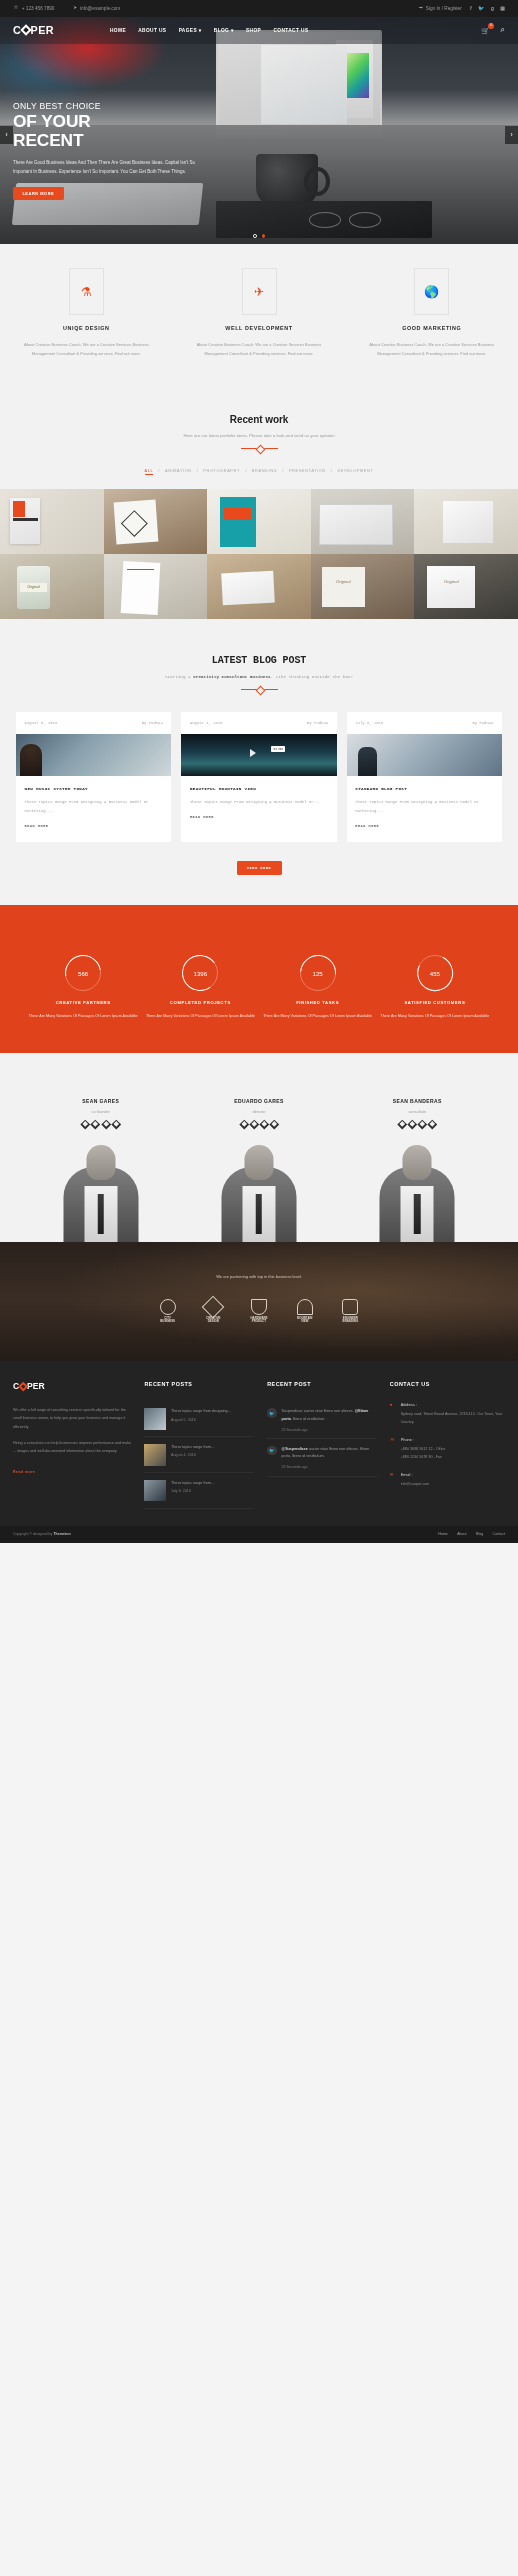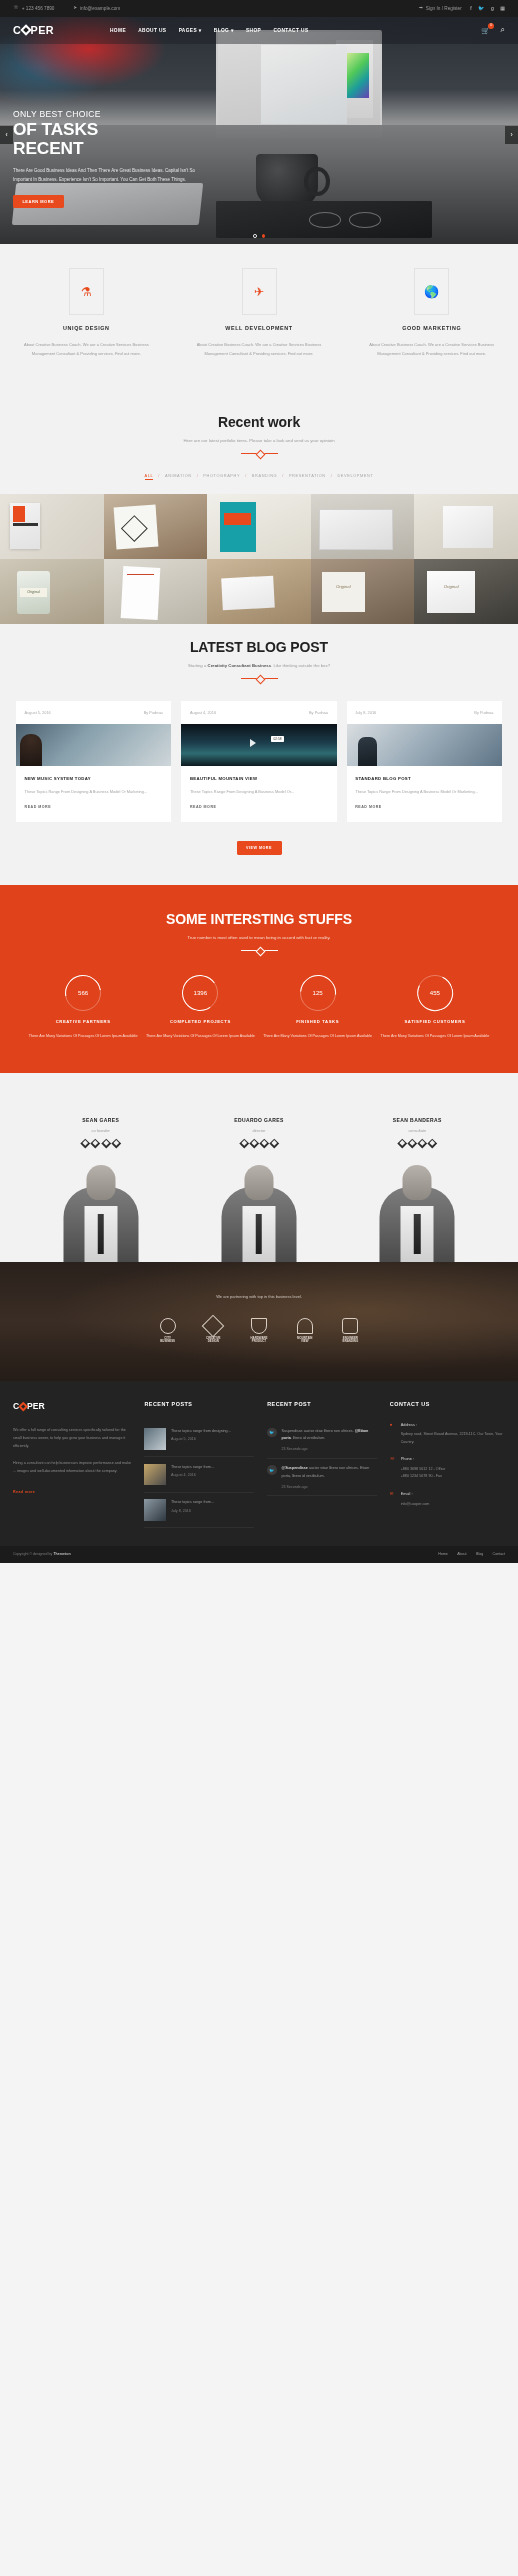--- a/index.html
+++ b/index.html
@@ -71,21 +71,21 @@
   .mainnav { margin-left: 56px; display: flex; gap: 12.2px; align-items: center; }
   .mainnav a { color: #fff; font-size: 4.8px; font-weight: bold; letter-spacing: 0.4px; text-decoration: none; }
   .hdr-right { margin-left: auto; display: flex; align-items: center; gap: 10px; }
   .cart { position: relative; color: #fff; font-size: 7.2px; }
   .cart .badge {
     position: absolute; top: -2.9px; right: -3.6px; background: #e8491d; color: #fff;
     font-size: 3.6px; border-radius: 50%; width: 5.8px; height: 5.8px; line-height: 5.8px; text-align: center;
   }
   .srch { color:#fff; font-size:8px; }
 
-  .hero-caption { position: absolute; left: 13px; top: 92px; width: 209px; z-index: 5; }
+  .hero-caption { position: absolute; left: 13px; top: 84px; width: 209px; z-index: 5; }
   .hc-sub { color:#fff; font-size: 8.6px; letter-spacing: 0.3px; font-weight: 300; }
   .hc-title { color:#fff; font-size: 17.3px; line-height: 1.08; font-weight: bold; letter-spacing: -0.1px; margin-top: 1.4px;}
   .hc-text { color:#e6e6e6; font-size: 4.5px; line-height: 2.1; margin-top: 8.6px; width: 186px;}
   .hc-btn {
     display:inline-block; margin-top: 10px; background:#e8491d; color:#fff;
     font-size: 4px; font-weight:bold; letter-spacing:0.5px; padding: 4.3px 9.4px; border-radius: 1.4px; text-decoration:none;
   }
   .arrow {
     position:absolute; top: 109px; width: 13px; height: 18.7px; background: rgba(20,20,20,.65);
     color:#fff; font-size:6.5px; display:flex; align-items:center; justify-content:center; z-index:7; cursor:pointer;
@@ -100,21 +100,21 @@
   .svc { flex:1; text-align:center; padding: 0 18.7px; }
   .svc-ibox {
     width: 35px; height: 47px; margin: 0 auto 10px; border: 0.7px solid #e2e2e2;
     display:flex; align-items:center; justify-content:center; color:#e8491d; font-size: 12.2px; background:#f2f2f2;
   }
   .svc-t { font-size: 5.4px; font-weight: bold; color:#2b2b2b; letter-spacing:0.6px; margin-bottom: 10px;}
   .svc-d { font-size: 4px; line-height: 2.2; color:#9b9b9b; }
 
   
   .sec-head { text-align:center; }
-  .sec-title { font-size: 14px; font-weight: bold; color:#222; letter-spacing:-0.1px; }
+  .sec-title { font-size: 10px; font-weight: bold; color:#222; letter-spacing:-0.1px; }
   .sec-sub { font-size: 4.3px; color:#9b9b9b; margin-top: 8px; }
   .sec-sub b { color:#555; }
   .divider { width: 37px; height: 0.7px; background:#e8491d; margin: 10px auto 0; position: relative;}
   .divider:after{content:"";position:absolute;left:50%;top:50%;width:5px;height:5px;margin:-2.5px 0 0 -2.5px;
     border:0.7px solid #e8491d;transform:rotate(45deg);background:#f2f2f2;}
   .divider.wh{background:#fff;} .divider.wh:after{border-color:#fff;background:#e04b22;}
 
   
   .portfolio { background:#f2f2f2; padding: 23px 0 0; }
   .filters { display:flex; justify-content:center; gap:5px; font-size:3.9px; letter-spacing:0.6px;
@@ -156,21 +156,21 @@
   .pc9:after{content:"";position:absolute;left:11.5px;top:13px;width:43px;height:40px;background:#f2f0ea;}
   .pc9 .mk{position:absolute;left:16px;top:24.5px;width:33px;height:8.6px;z-index:2;color:#8a7a5c;
     font-size:4.3px;text-align:center;font-style:italic;}
   .pc10{background:linear-gradient(160deg,#6e6b63,#3c3a35);}
   .pc10:after{content:"";position:absolute;left:13px;top:11.5px;width:48px;height:42px;
     background:linear-gradient(165deg,#fcfcfc,#e8e8e8);}
   .pc10 .mk{position:absolute;left:17.3px;top:24.5px;width:39px;height:10px;z-index:2;color:#8a7a5c;
     font-size:4.3px;text-align:center;font-style:italic;}
 
   
-  .blog { background:#f2f2f2; padding: 15px 0 30px; }
+  .blog { background:#f2f2f2; padding: 36px 0 30px; font-family: Liberation Mono, monospace; }
   .bgrid { display:flex; gap: 10px; padding: 21.6px 16px 0; }
   .bcard { flex:1; background:#fff; }
   .bcard-top { display:flex; justify-content:space-between; padding: 9.4px 8.6px 8.6px; font-size:3.9px; color:#aaa; }
   .bimg { height: 42px; position:relative; overflow:hidden; }
   .bimg1 { background:linear-gradient(135deg,#4c6070 0%,#87a0ac 40%,#cfd7da 100%); }
   .bimg1:after{content:"";position:absolute;left:4.3px;bottom:0;width:21.6px;height:32px;
     background:radial-gradient(circle at 50% 18%,#3b2b22,#1d1512);border-radius:10px 10px 0 0;}
   .bimg2 { background:linear-gradient(180deg,#0b1218 0%,#1c3d4c 45%,#2e6b72 70%,#0e1b20 100%); }
   .bimg2 .play{position:absolute;left:44%;top:36%;width:0;height:0;border-left:6.5px solid rgba(255,255,255,.9);
     border-top:4.3px solid transparent;border-bottom:4.3px solid transparent;}
@@ -339,21 +339,21 @@
         <span class="cart">🛒
           <span class="badge">0</span>
         </span>
         <span class="srch">⌕</span>
       </div>
     </div>
 
     <div class="hero-caption">
       <div class="hc-sub">ONLY BEST CHOICE</div>
       <div class="hc-title">
-        <div>OF TASKS</div>
+        <div>OF YOUR</div>
         <div>RECENT</div>
       </div>
       <div class="hc-text">There Are Good Business Ideas And Then There Are Great Business Ideas. Capital Isn't So Important In Business. Experience Isn't So Important. You Can Get Both These Things.</div>
       <a class="hc-btn" href="#">LEARN MORE</a>
     </div>
 
     <div class="arrow l">‹</div>
     <div class="arrow r">›</div>
     <div class="dots">
       <span></span>
@@ -477,25 +477,20 @@
           <div class="bx">These Topics Range From Designing A Business Model Or Marketing...</div>
           <a class="brm" href="#">READ MORE</a>
         </div>
       </div>
 
     </div>
     <a class="viewmore" href="#">VIEW MORE</a>
   </div>
 
   <div class="counters">
-    <div class="sec-head">
-      <div class="sec-title">SOME INTERSTING STUFFS</div>
-      <div class="sec-sub">True number is most often used to mean being in accord with fact or reality.</div>
-      <div class="divider wh"></div>
-    </div>
     <div class="cwrap">
       <div class="citem">
         <div class="circ p1">
             <span>566</span>
           </div>
         <div class="cl">CREATIVE PARTNERS</div>
         <div class="cd">There Are Many Variations Of Passages Of Lorem Ipsum Available</div>
       </div>
       <div class="citem">
         <div class="circ p2">

